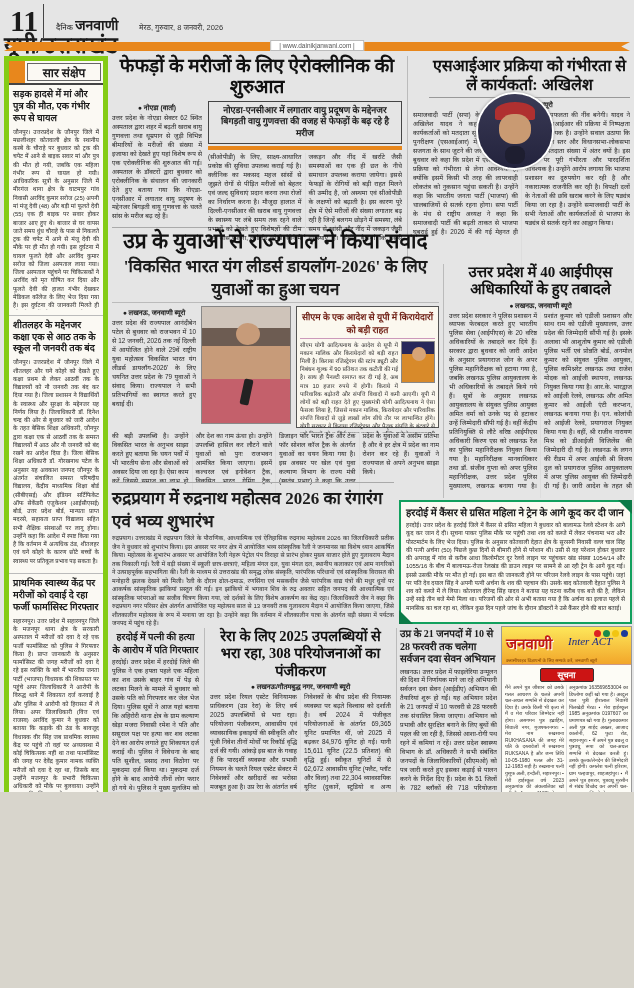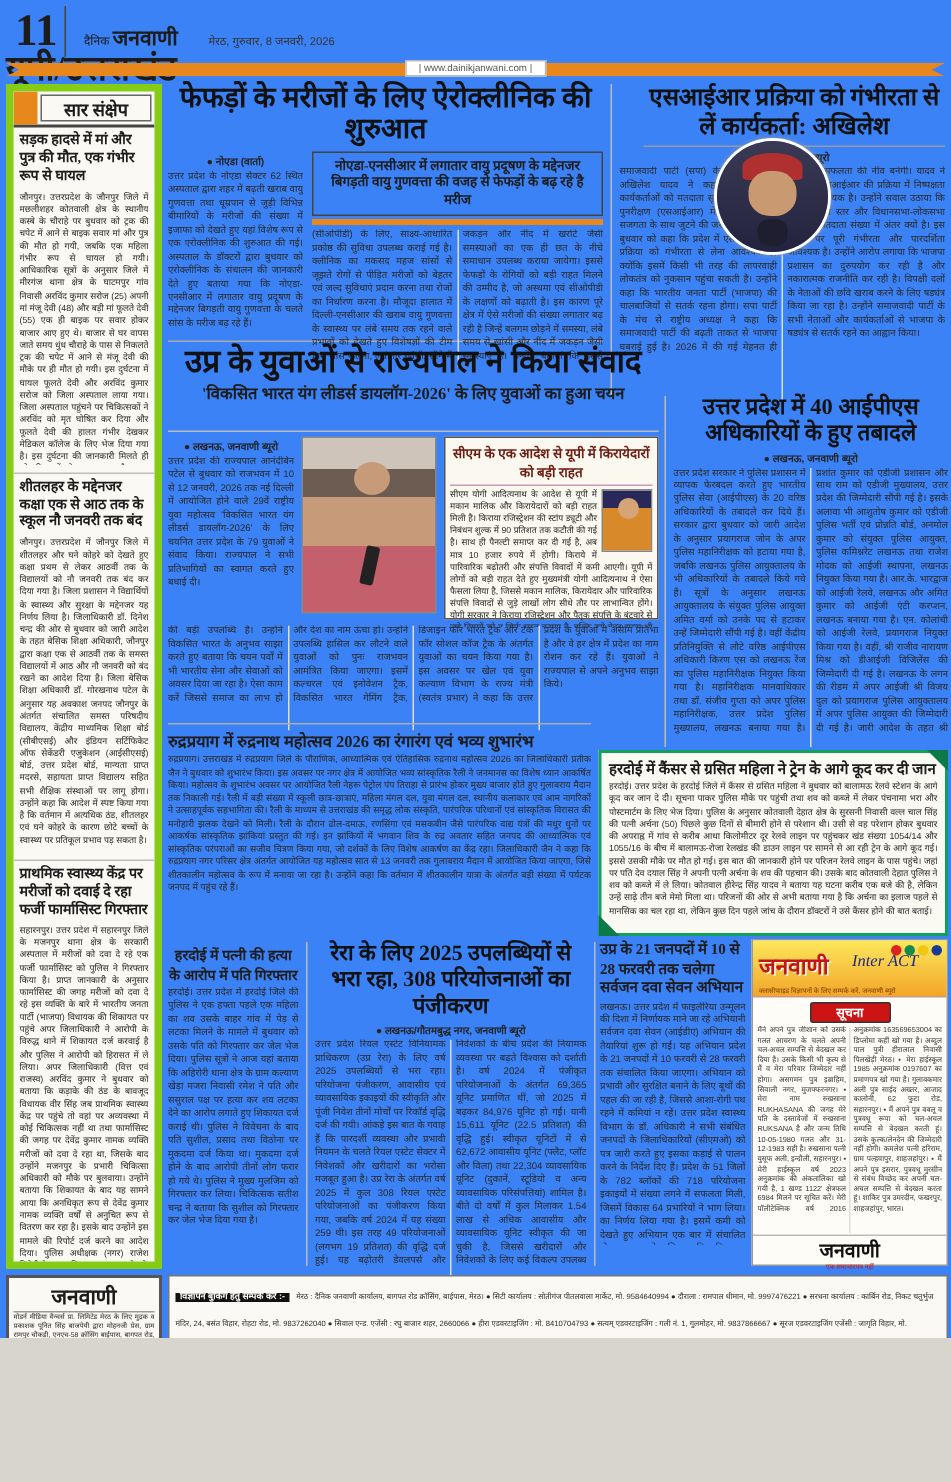--- a/index.html
+++ b/index.html
@@ -1,18 +1,18 @@
 <!DOCTYPE html>
 <html><head>
 <meta charset="utf-8">
 <style>
   * { margin:0; padding:0; box-sizing:border-box; }
   html,body { background:#d8d5cc; }
   body { font-family:"Liberation Sans","DejaVu Sans",sans-serif; }
-  .page { position:relative; width:634px; height:892px; background:#3b82f6; margin:0 auto; overflow:hidden; color:#1c1c1c; }
+  .page { position:relative; width:634px; height:792px; background:#e5e5e5; margin:0 auto; overflow:hidden; color:#1c1c1c; }
 
   
   .hdr { position:absolute; top:2px; left:4px; right:4px; height:40px; }
   .hdr .pageno { position:absolute; left:6px; top:2px; font-size:30px; font-weight:bold; font-family:"Liberation Serif",serif; border-right:1px solid #444; padding-right:5px; line-height:34px;}
   .hdr .brand { position:absolute; left:52px; top:13px; font-size:8px; }
   .hdr .brand b { font-size:14px; font-family:"Liberation Serif",serif; }
   .hdr .edition { position:absolute; left:135px; top:20px; font-size:7.5px; color:#333; }
   .hdr .section { position:absolute; left:0; right:0; top:2px; text-align:left; font-size:23px; font-weight:bold; font-family:"Liberation Serif",serif;margin-top:24px; }
   .weburl { position:absolute; top:40px; left:50%; transform:translateX(-50%); background:#fff; border:1px solid #bbb; font-size:6.5px; color:#555; padding:0 8px; z-index:2; line-height:9px;}
   .ribbon { position:absolute; top:42px; left:4px; right:4px; height:9px; background:#e8871c; clip-path:polygon(0 0,100% 0,98.6% 50%,100% 100%,0 100%,1.4% 50%); }
@@ -50,42 +50,42 @@
   .akhi h2 { font-size:16px; line-height:1.2; border-bottom:1px solid #999; padding-bottom:3px;margin-left:16px; }
   .akhi .body { position:relative; height:156px; }
   .photo-akhilesh { position:absolute; left:70px; top:38px; width:74px; height:74px; border-radius:50%;
     background:linear-gradient(180deg,#3a3a55 0%,#23233d 100%); box-shadow:0 0 0 2px #fff,0 0 3px 2px #999; overflow:hidden;}
   .photo-akhilesh:before { content:""; position:absolute; left:17px; top:8px; width:40px; height:18px; border-radius:50% 50% 10% 10%; background:#b03030; }
   .photo-akhilesh:after { content:""; position:absolute; left:21px; top:20px; width:32px; height:30px; border-radius:45%; background:#c99a72; box-shadow:0 26px 0 -6px #1e1e30; }
 
   
   .gov { position:absolute; left:112px; top:230px; width:327px; height:249px; }
   .gov h2 { font-size:21px; line-height:1.05; }
-  .gov .subh { text-align:center; font-size:11px; font-weight:bold; font-family:"Liberation Serif",serif; margin:2px 0 3px; border-bottom:1px solid #bbb; padding-bottom:18px;}
+  .gov .subh { text-align:center; font-size:17px; font-weight:bold; font-family:"Liberation Serif",serif; margin:2px 0 3px; border-bottom:1px solid #bbb; padding-bottom:2px;}
   .gov .row { display:flex; gap:5px; height:122px; }
   .gov .c1 { width:84px; }
   .gov .c1 .body { height:108px; }
   .photo-governor { width:90px; height:118px; background:linear-gradient(180deg,#cfc4ba 0 18%,#6d5c52 18% 34%,#c79b79 34% 62%,#c4606b 62% 100%); border:1px solid #888; position:relative; flex:none;}
   .photo-governor:before { content:""; position:absolute; left:34px; top:16px; width:24px; height:22px; border-radius:50%; background:#c79b79; }
   .photo-governor:after { content:""; position:absolute; left:40px; bottom:18px; width:9px; height:26px; background:#222; border-radius:2px; transform:rotate(12deg); }
   .cmbox { flex:1; border:1px solid #555; padding:3px; background:#fbf8ef; }
   .cmbox h4 { font-size:9px; font-family:"Liberation Serif",serif; color:#6e1d12; text-align:center; border-bottom:1px solid #c9b; padding-bottom:2px; margin-bottom:2px;}
   .cmbox .body { font-size:5.8px; height:92px; }
   .photo-yogi { float:right; width:34px; height:42px; margin:0 0 2px 3px; background:linear-gradient(180deg,#28285a 0 30%,#d88a2a 30% 100%); position:relative; border:1px solid #888;}
   .photo-yogi:before { content:""; position:absolute; left:10px; top:5px; width:14px; height:14px; border-radius:50%; background:#d7a477; }
   .gov .tail { margin-top:4px; height:70px; }
 
   
   .ips { position:absolute; left:443px; top:264px; width:189px; height:234px; border-left:1px solid #bbb; padding-left:5px;}
   .ips h2 { font-size:15px; line-height:1.15; }
   .ips .body { height:186px; }
 
   
   .rudra { position:absolute; left:112px; top:482px; width:282px; height:143px; border-top:1px solid #aaa; padding-top:3px;}
-  .rudra h3 { font-size:11px; font-family:"Liberation Serif",serif; margin-bottom:2px; }
+  .rudra h3 { font-size:17px; font-family:"Liberation Serif",serif; margin-bottom:2px; }
   .rudra .body { height:118px; font-size:6.1px; }
 
   
   .cancer { position:absolute; left:399px; top:500px; width:233px; height:124px; border:2px solid #12a05e; padding:3px 5px; background:#fbfaf2; }
   .cancer:before { content:""; position:absolute; right:-2px; top:-2px; border-style:solid; border-width:0 14px 14px 0; border-color:transparent #0c7a47 transparent transparent; }
   .cancer:after { content:""; position:absolute; left:-2px; bottom:-2px; border-style:solid; border-width:14px 0 0 14px; border-color:transparent transparent transparent #0c7a47; }
   .cancer h3 { font-size:10px; font-family:"Liberation Serif",serif; margin-bottom:2px; }
   .cancer .body { font-size:5.9px; height:96px; }
 
   

